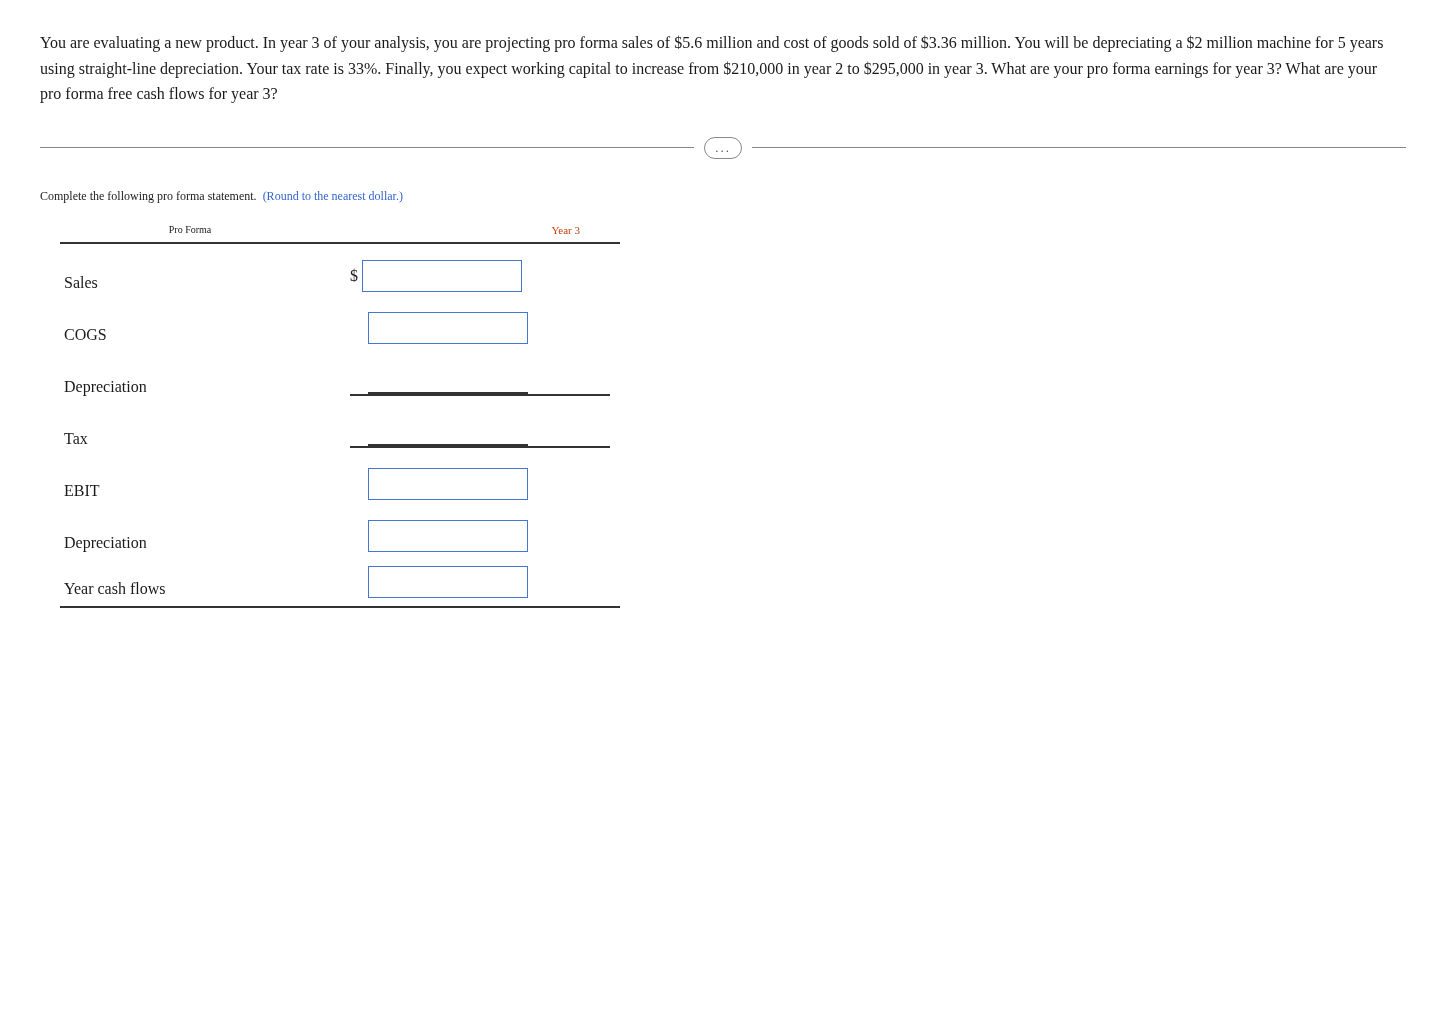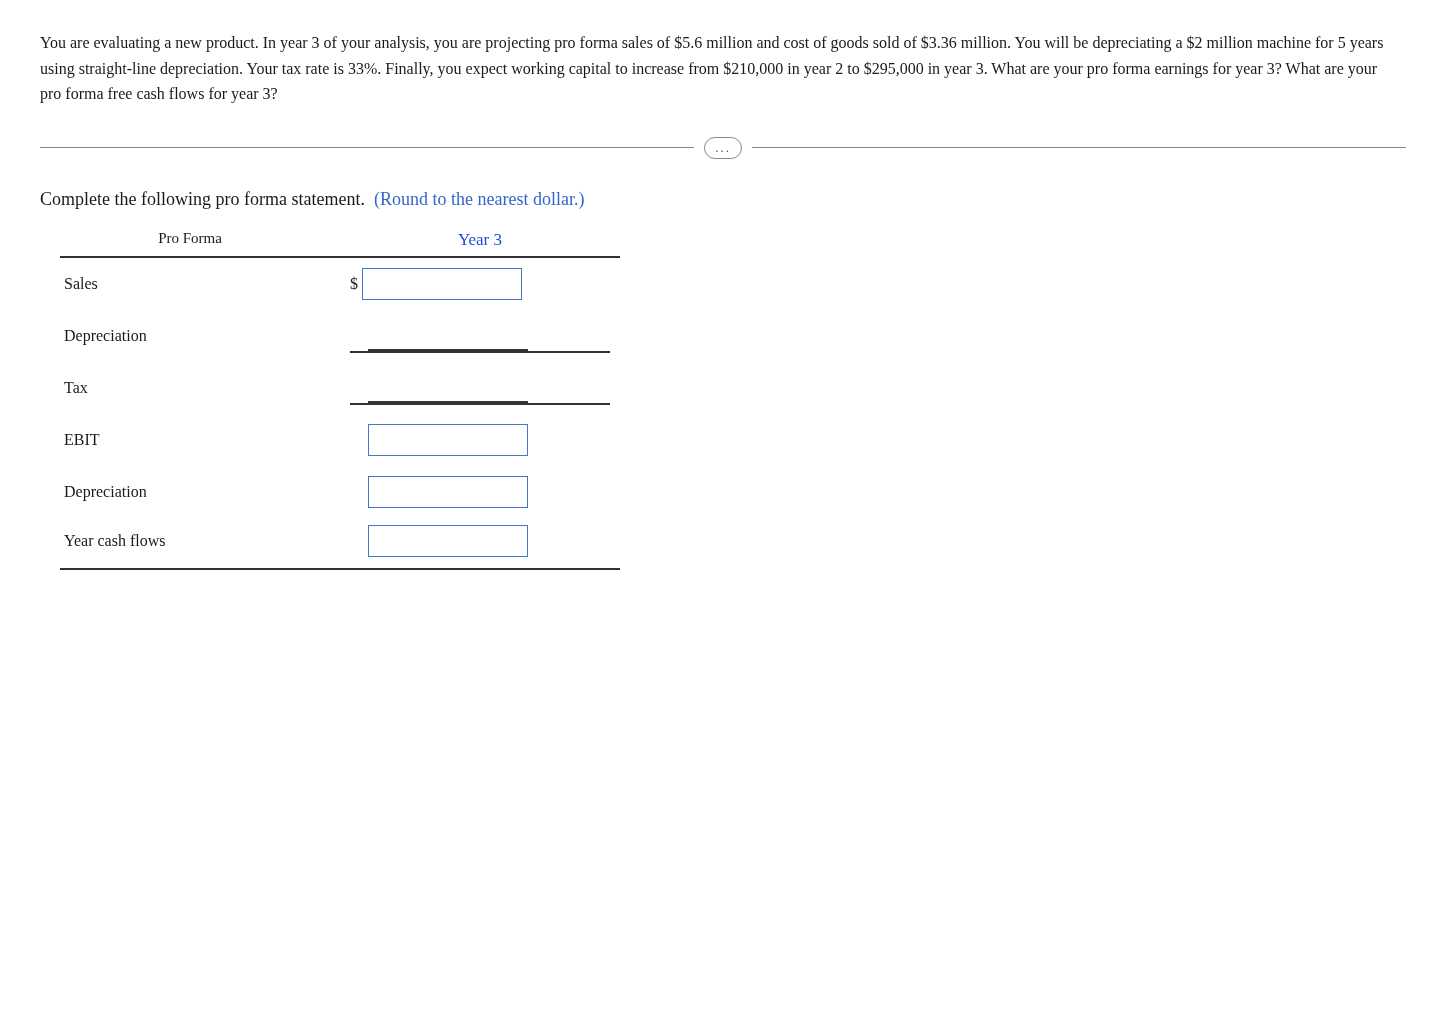--- a/index.html
+++ b/index.html
@@ -43,21 +43,21 @@
       border: 1px solid #888;
       border-radius: 12px;
       padding: 2px 10px;
       font-size: 13px;
       color: #555;
       margin: 0 10px;
       letter-spacing: 2px;
     }
 
     .instruction {
-      font-size: 18px;
+      font-size: 12px;
       margin-bottom: 20px;
       color: #1a1a1a;
     }
 
     .instruction .round-note {
       color: #3366cc;
     }
 
     .pro-forma-table {
       margin-left: 20px;
@@ -67,35 +67,35 @@
     .table-header {
       display: flex;
       border-bottom: 2px solid #333;
       padding-bottom: 6px;
       margin-bottom: 0;
     }
 
     .col-label {
       width: 260px;
       text-align: center;
-      font-size: 15px;
+      font-size: 10px;
       color: #1a1a1a;
     }
 
     .col-value {
       width: 200px;
-      text-align: center;
-      font-size: 17px;
-      color: #1d4ed8;
+      text-align: right;
+      font-size: 11px;
+      color: #c2410c;
       margin-left: 60px;
     }
 
     .table-row {
       display: flex;
-      align-items: center;
+      align-items: flex-end;
       border-bottom: none;
       padding: 4px 0;
       min-height: 52px;
     }
 
     .table-row.underline-row .input-wrapper {
       border-bottom: 2px solid #333;
     }
 
     .row-label {
@@ -164,20 +164,28 @@
   <div class="table-row">
     <div class="row-label">Sales</div>
     <div class="row-input-area">
       <span class="dollar-sign">$</span>
       <div class="input-wrapper">
         <input type="text" class="input-field" style="">
       </div>
     </div>
   </div>
 
+  <div class="table-row">
+    <div class="row-label">COGS</div>
+    <div class="row-input-area">
+      <div class="input-wrapper">
+        <input type="text" class="input-field" style="margin-left: 18px;">
+      </div>
+    </div>
+  </div>
 
   <div class="table-row underline-row">
     <div class="row-label">Depreciation</div>
     <div class="row-input-area">
       <div class="input-wrapper">
         <input type="text" class="input-field no-border" style="margin-left: 18px;">
       </div>
     </div>
   </div>
 

